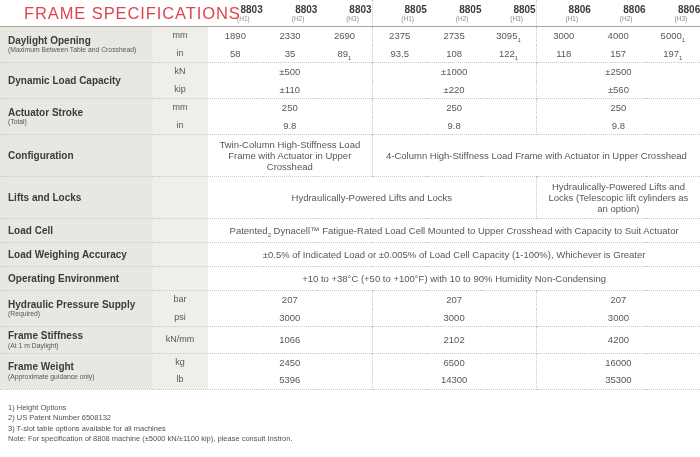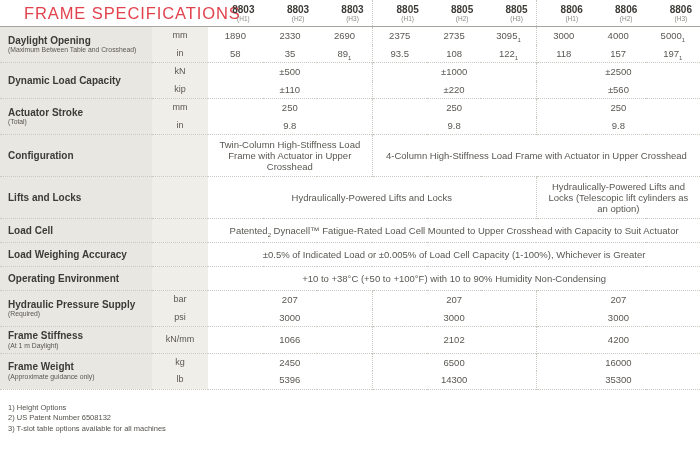--- a/index.html
+++ b/index.html
@@ -30,21 +30,21 @@
   }
   th.title-cell { text-align: left; vertical-align: middle; }
   .page-title {
     color: #e2424d;
     font-size: 16.5px;
     letter-spacing: 0.9px;
     font-weight: 400;
     padding-left: 8px;
     white-space: nowrap;
   }
-  .model   { font-size: 10px; font-weight: bold; color: #3d3b38; line-height: 11px; text-align: center; }
+  .model   { font-size: 10px; font-weight: bold; color: #3d3b38; line-height: 11px; text-align: right; }
   .variant { font-size: 6.5px; color: #8b8985; line-height: 8px; text-align: center; }
 
   
   td {
     font-size: 9.5px;
     text-align: center;
     vertical-align: middle;
     padding: 2px 1px;
     line-height: 11px;
   }
@@ -306,13 +306,14 @@
       <td colspan="3" class="gsep">14300</td>
       <td colspan="3" class="gsep">35300</td>
     </tr>
   </tbody>
 </table>
 
 <div class="footnotes">
   <div>1) Height Options</div>
   <div>2) US Patent Number 6508132</div>
   <div>3) T-slot table options available for all machines</div>
+  <div>Note: For specification of 8808 machine (±5000 kN/±1100 kip), please consult Instron.</div>
 </div>
 
 </body></html>

